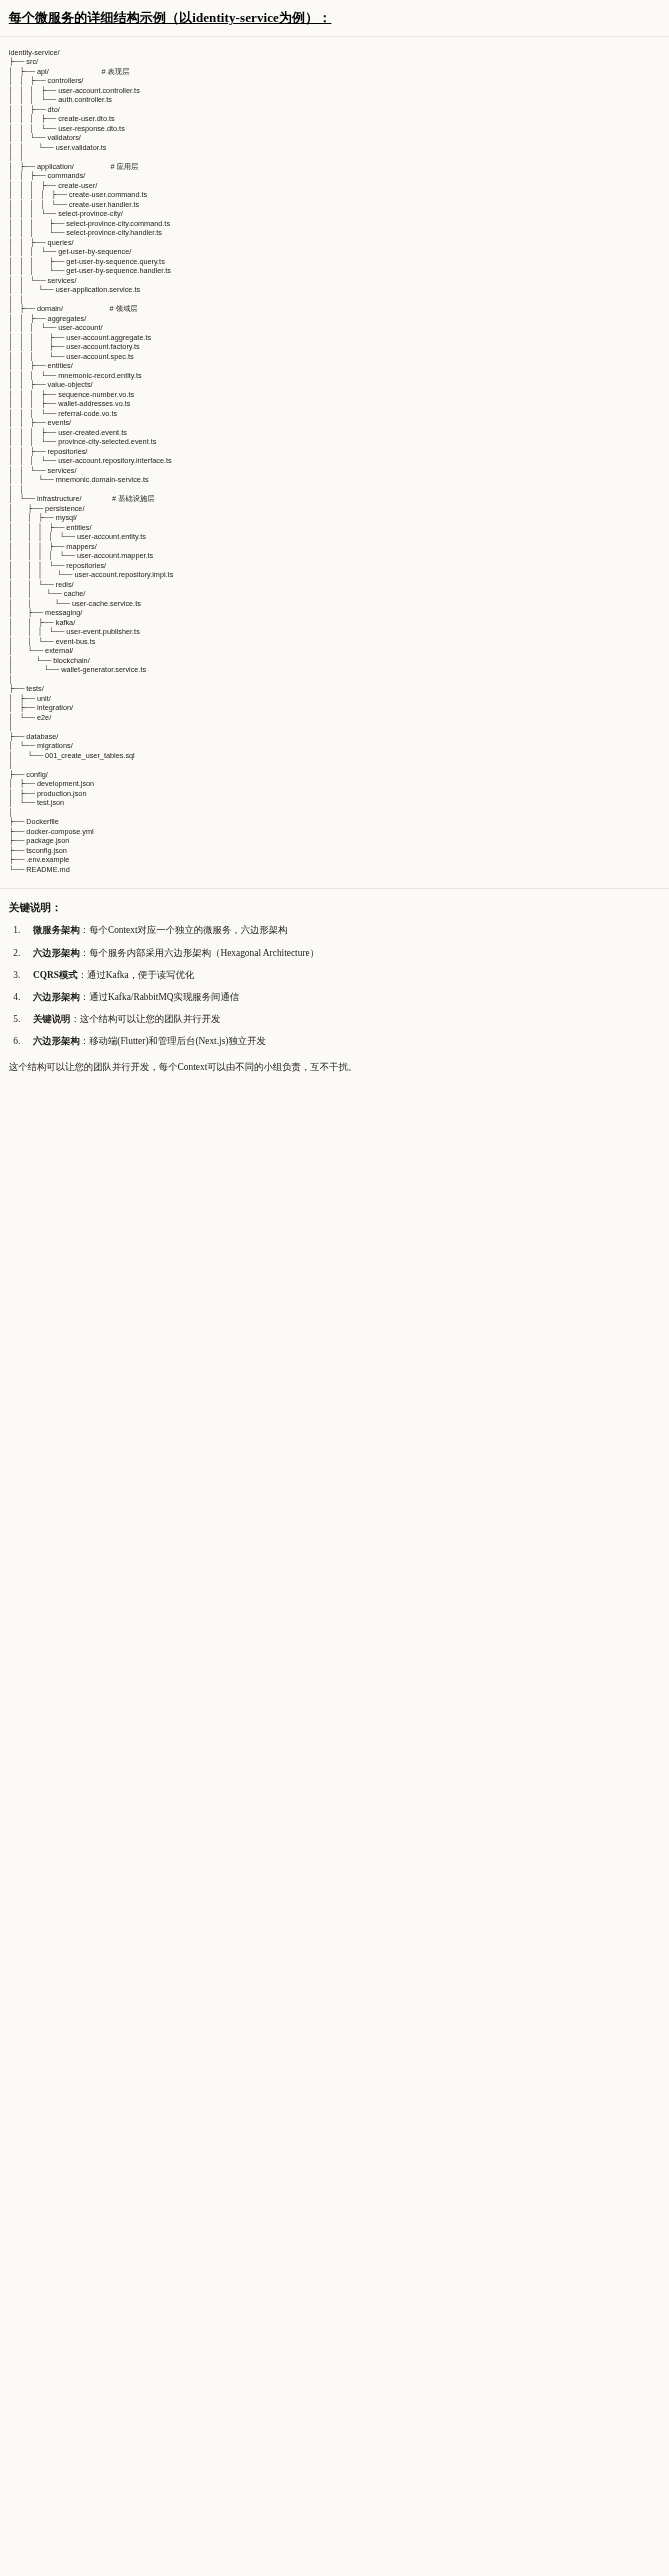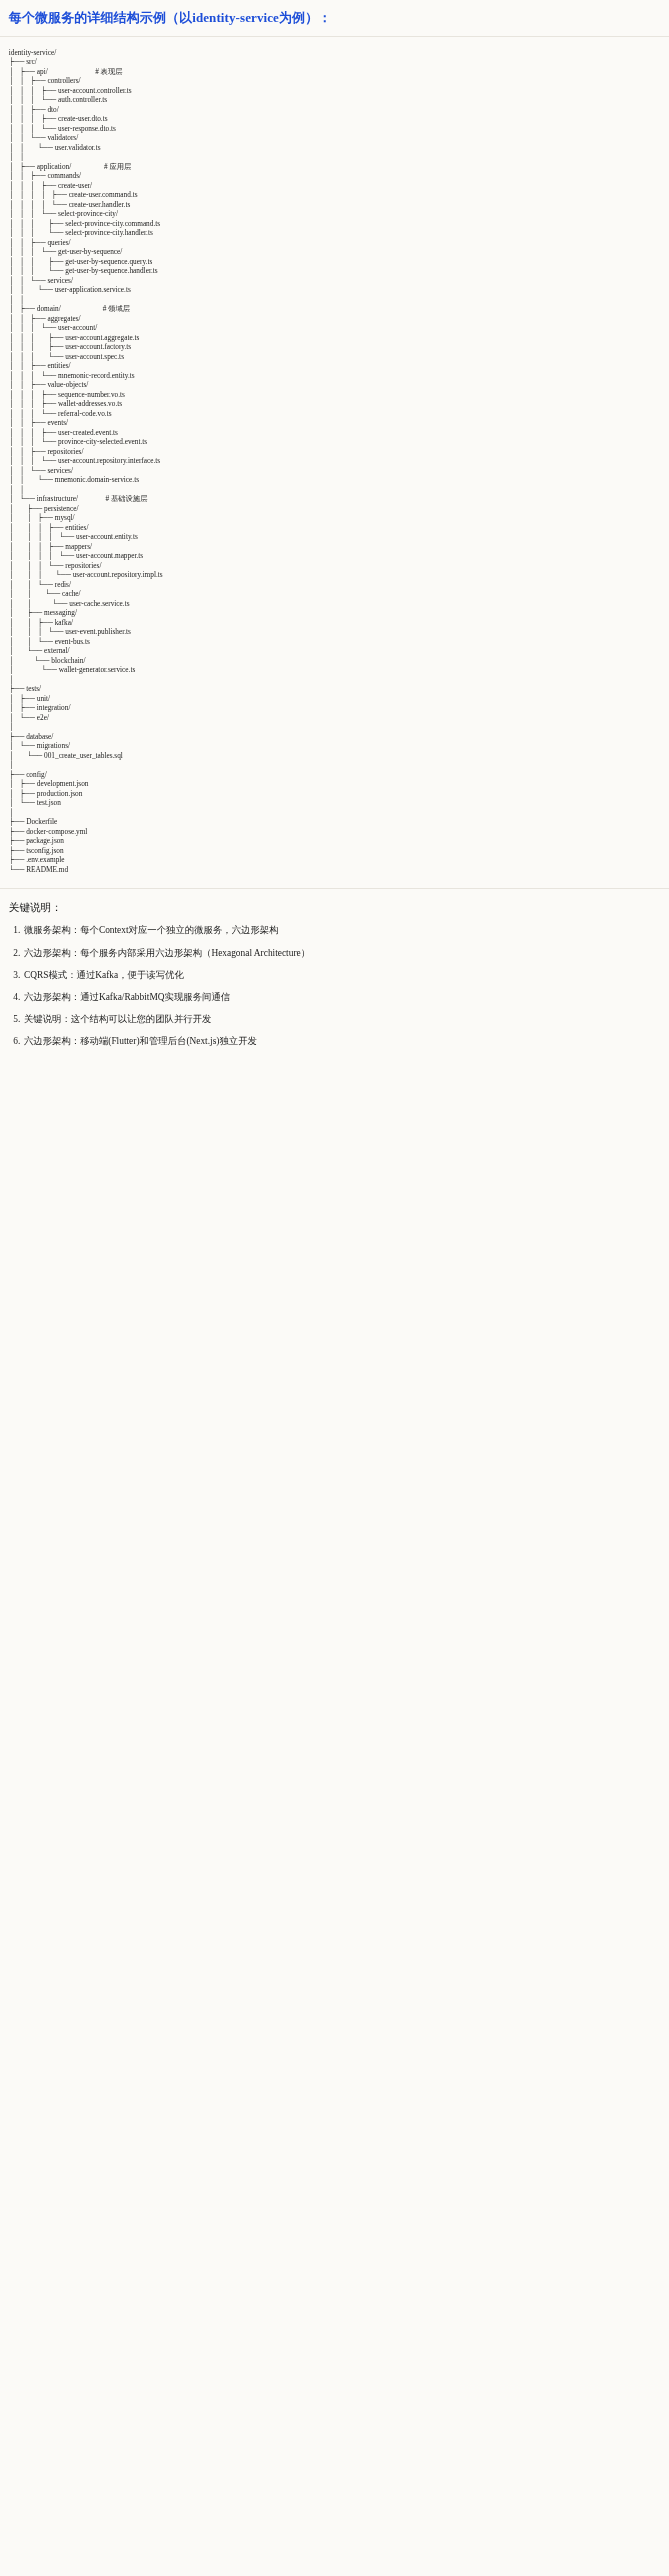--- a/index.html
+++ b/index.html
@@ -23,50 +23,51 @@
   .title-block {
     padding: 10px 8.8px 8.8px 8.8px;
     border-bottom: 0.6px solid #e7e4dd;
     background: #fbfaf7;
   }
   .doc-title {
     font-family: "Liberation Serif", serif;
     font-weight: bold;
     font-size: 13px;
     line-height: 1.3;
-    color: #1d4ed8;
+    color: #000000;
     margin: 0;
     letter-spacing: 0.1px;
+    text-decoration: underline;
   }
 
   
   .tree-block {
     padding: 11.3px 8.8px 13.8px 8.8px;
     background: #fbfaf7;
     border-bottom: 0.6px solid #e7e4dd;
   }
   pre.tree {
     margin: 0;
-    font-family: Liberation Serif, serif;
+    font-family: Liberation Sans, sans-serif;
     font-size: 7.3px;
     line-height: 9.5px;
     color: #222222;
     white-space: pre;
     tab-size: 4;
     overflow: visible;
   }
 
   
   .notes-block {
     padding: 11.3px 8.8px 10px 8.8px;
     background: #fbfaf7;
   }
   .notes-heading {
     font-family: "Liberation Serif", serif;
-    font-weight: normal;
+    font-weight: bold;
     font-size: 10.6px;
     color: #121212;
     margin: 0 0 8.8px 0;
   }
   ol.notes-list {
     margin: 0 0 0 0;
     padding: 0 0 0 13.8px;
     list-style: decimal;
     font-family: "Liberation Serif", serif;
     font-size: 9.4px;
@@ -74,21 +75,22 @@
   }
   ol.notes-list > li {
     margin: 0 0 8.1px 0;
     line-height: 1.5;
     padding-left: 1.3px;
   }
   ol.notes-list > li:last-child {
     margin-bottom: 0;
   }
   ol.notes-list .term {
-    font-weight: normal;
+    font-weight: bold;
+    margin-left: 9px;
   }
   .closing-note {
     margin: 11.3px 0 0 0;
     font-family: "Liberation Serif", serif;
     font-size: 9.4px;
     line-height: 1.5;
     color: #1b1b1b;
   }
 </style>
 </head>
@@ -195,16 +197,17 @@
 
     <ol class="notes-list">
         <li><span class="term">微服务架构</span><span>：</span><span>每个Context对应一个独立的微服务，六边形架构</span></li>
         <li><span class="term">六边形架构</span><span>：</span><span>每个服务内部采用六边形架构（Hexagonal Architecture）</span></li>
         <li><span class="term">CQRS模式</span><span>：</span><span>通过Kafka，便于读写优化</span></li>
         <li><span class="term">六边形架构</span><span>：</span><span>通过Kafka/RabbitMQ实现服务间通信</span></li>
         <li><span class="term">关键说明</span><span>：</span><span>这个结构可以让您的团队并行开发</span></li>
         <li><span class="term">六边形架构</span><span>：</span><span>移动端(Flutter)和管理后台(Next.js)独立开发</span></li>
       </ol>
 
+    <p class="closing-note">这个结构可以让您的团队并行开发，每个Context可以由不同的小组负责，互不干扰。</p>
   </div>
 
 </div>
 
 
 </body></html>

